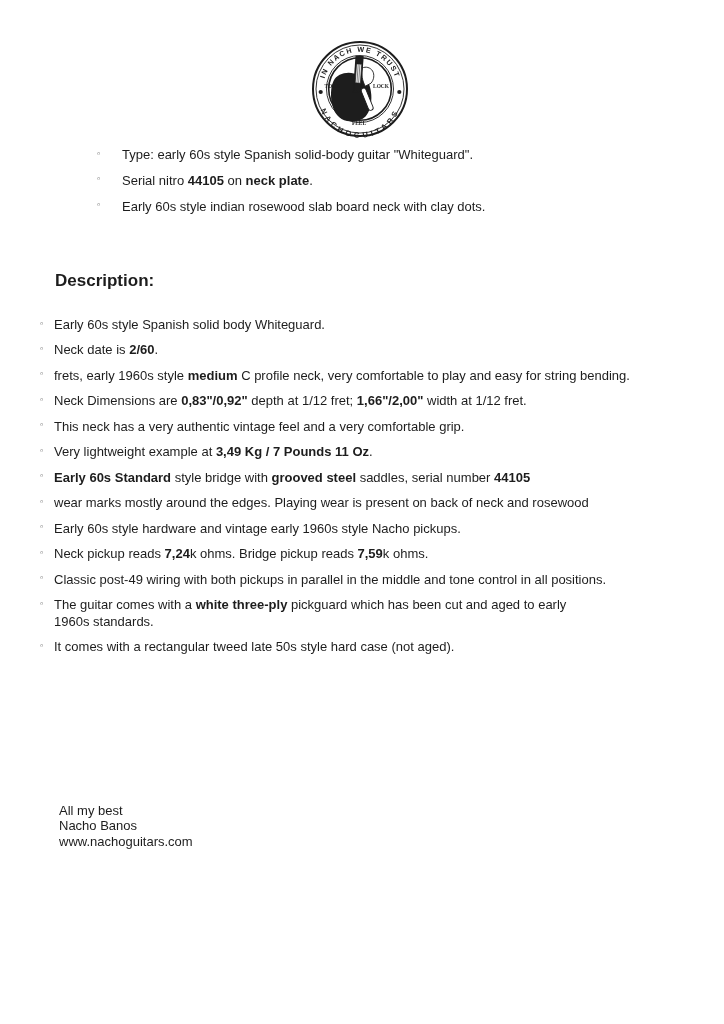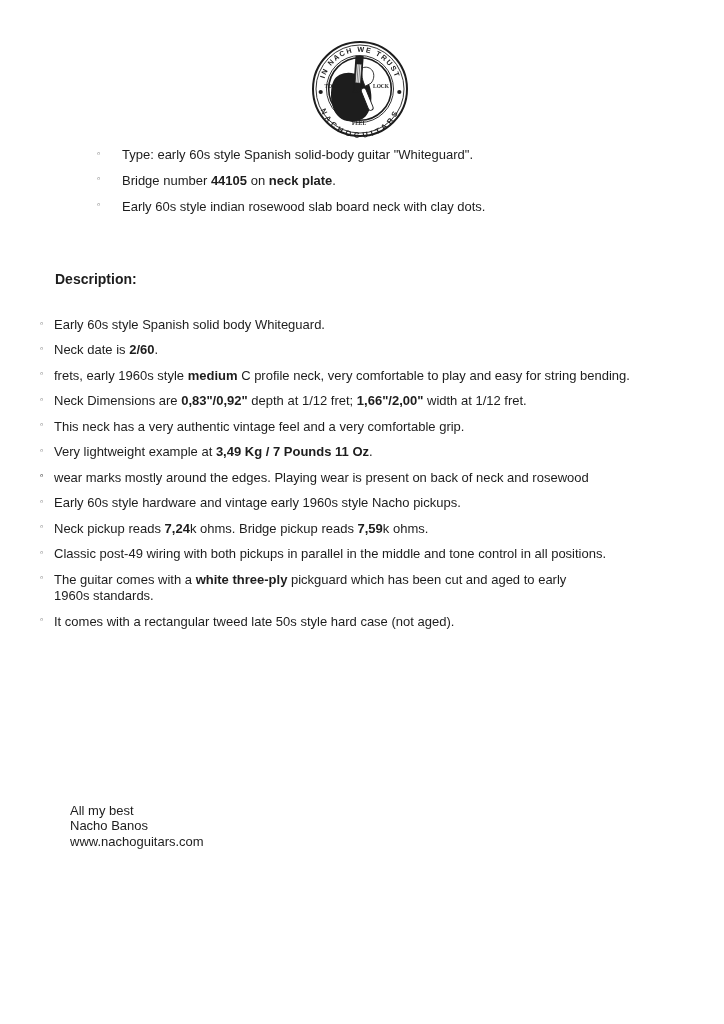--- a/index.html
+++ b/index.html
@@ -20,38 +20,38 @@
   .intro-list {
     position:absolute;
     left:122px; top:147px;
     font-size:13px; line-height:16.3px;
   }
   .intro-list .item { position:relative; margin-bottom:9.7px; }
   .intro-list .bullet { position:absolute; left:-26px; top:2.5px; }
   .desc {
     position:absolute;
     left:55px; top:271px;
-    font-size:14px; font-weight:bold;
+    font-size:17px; font-weight:bold;
   }
   .spec-list {
     position:absolute;
     left:54px; top:317px;
     font-size:13px; line-height:16.3px;
   }
   .spec-list .item { position:relative; margin-bottom:9.2px; }
   .spec-list .bullet { position:absolute; left:-15px; top:2.5px; }
   .bullet {
     font-family:"DejaVu Sans", sans-serif;
     font-size:9px; line-height:9px; color:#1d1d1d;
   }
   .line { white-space:nowrap; }
   .line b { font-weight:bold; }
   .footer {
     position:absolute;
-    left:70px; top:803px;
+    left:59px; top:803px;
     font-size:13px; line-height:15.3px;
   }
   svg text { fill:#1d1d1d; }
 </style>
 </head>
 <body>
 
 <div class="page">
 
   <svg class="logo" viewBox="0 0 104 100" xmlns="http://www.w3.org/2000/svg">
@@ -92,21 +92,21 @@
     <text x="51" y="83.5" text-anchor="middle" font-family="Liberation Serif, serif" font-size="5.4" font-weight="bold">FEEL</text>
   </svg>
 
   <div class="intro-list">
       <div class="item">
         <span class="bullet">◦</span>
         <div class="line"><span>Type: early 60s style Spanish solid-body guitar "Whiteguard".</span></div>
       </div>
       <div class="item">
         <span class="bullet">◦</span>
-        <div class="line"><span>Bridge number </span><b>44105</b><span> on </span><b>neck plate</b><span>.</span></div>
+        <div class="line"><span>Serial nitro </span><b>44105</b><span> on </span><b>neck plate</b><span>.</span></div>
       </div>
       <div class="item">
         <span class="bullet">◦</span>
         <div class="line"><span>Early 60s style indian rosewood slab board neck with clay dots.</span></div>
       </div>
     </div>
 
   <div class="desc">Description:</div>
 
   <div class="spec-list">
@@ -129,20 +129,21 @@
       <div class="item">
         <span class="bullet">◦</span>
         <div class="line"><span>This neck has a very authentic vintage feel and a very comfortable grip.</span></div>
       </div>
       <div class="item">
         <span class="bullet">◦</span>
         <div class="line"><span>Very lightweight example at </span><b>3,49 Kg / 7 Pounds 11 Oz</b><span>.</span></div>
       </div>
       <div class="item">
         <span class="bullet">◦</span>
+        <div class="line"><b>Early 60s Standard</b><span> style bridge with </span><b>grooved steel</b><span> saddles, serial number </span><b>44105</b></div>
       </div>
       <div class="item">
         <span class="bullet">◦</span>
         <div class="line"><span>wear marks mostly around the edges. Playing wear is present on back of neck and rosewood</span></div>
       </div>
       <div class="item">
         <span class="bullet">◦</span>
         <div class="line"><span>Early 60s style hardware and vintage early 1960s style Nacho pickups.</span></div>
       </div>
       <div class="item">

